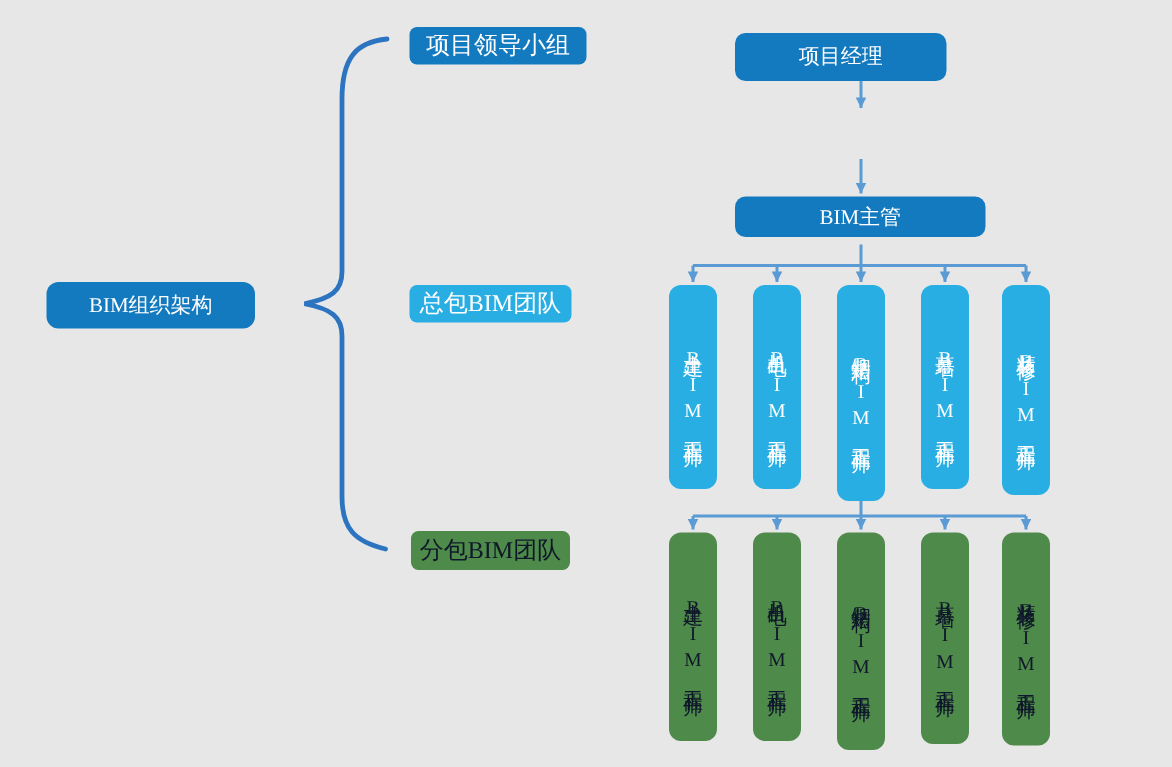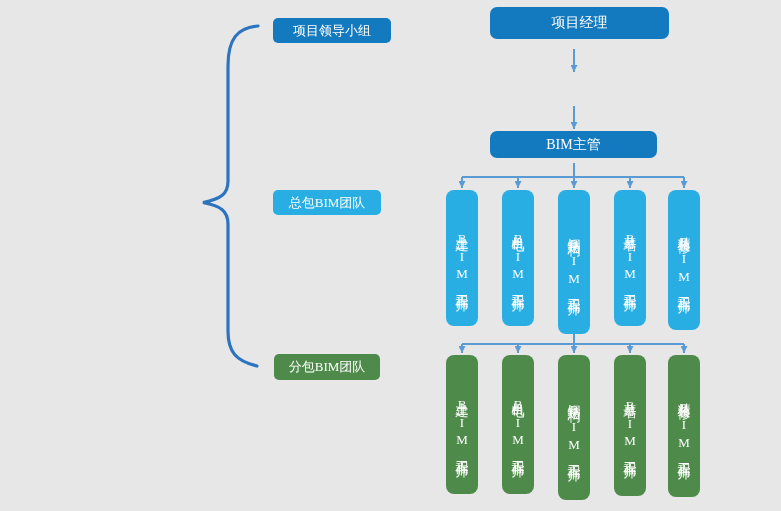--- a/index.html
+++ b/index.html
@@ -26,22 +26,22 @@
   .ah-fill { fill: var(--connector, #5b9bd5); }
   .node {
     position: absolute; z-index: 1;
     display: flex; align-items: center; justify-content: center;
     color: var(--text, #ffffff);
     box-sizing: border-box;
     text-align: center;
   }
   .dark  { background: var(--dark-blue, #147abf); }
   .light { background: var(--light-blue, #29aee4); }
-  .green { background: var(--green, #4e8a49); color: #ffffff; }
-  .label-box { border-radius: 5px; font-size: 13px; }
+  .green { background: var(--green, #4e8a49); color: #0f172a; }
+  .label-box { border-radius: 5px; font-size: 16px; }
   .chain-box { border-radius: 7px; font-size: 14px; }
   .root-box  { border-radius: 8px; font-size: 14px; }
   .vcol { border-radius: 8px; font-size: 13px; }
   .vcol .vtext {
     writing-mode: vertical-rl;
     text-orientation: upright;
     letter-spacing: 2.5px;
     line-height: 1;
   }
 </style>
@@ -81,26 +81,27 @@
       <path class="conn-line" d="M574 334 V344"></path>
       <path class="conn-line" d="M462 344 H684"></path>
       <line class="conn-line" x1="462" y1="344" x2="462" y2="353" marker-end="url(#ah)"></line>
       <line class="conn-line" x1="518" y1="344" x2="518" y2="353" marker-end="url(#ah)"></line>
       <line class="conn-line" x1="574" y1="344" x2="574" y2="353" marker-end="url(#ah)"></line>
       <line class="conn-line" x1="630" y1="344" x2="630" y2="353" marker-end="url(#ah)"></line>
       <line class="conn-line" x1="684" y1="344" x2="684" y2="353" marker-end="url(#ah)"></line>
     </g>
   </svg>
 
+  <div class="node dark root-box" style="left:31px; top:188px; width:139px; height:31px;">BIM组织架构</div>
 
   <div class="node dark label-box" style="left:273px; top:18px; width:118px; height:25px;">项目领导小组</div>
   <div class="node light label-box" style="left:273px; top:190px; width:108px; height:25px;">总包BIM团队</div>
   <div class="node green label-box" style="left:274px; top:354px; width:106px; height:26px;">分包BIM团队</div>
 
-  <div class="node dark chain-box" style="left:490px; top:7px; width:179px; height:32px;">项目经理</div>
+  <div class="node dark chain-box" style="left:490px; top:22px; width:141px; height:32px;">项目经理</div>
   <div class="node dark chain-box" style="left:490px; top:131px; width:167px; height:27px;">BIM主管</div>
 
   <div class="node light vcol" style="left:446px; top:190px; width:32px; height:136px;">
     <span class="vtext">土建BIM工程师</span>
     </div>
   <div class="node light vcol" style="left:502px; top:190px; width:32px; height:136px;">
     <span class="vtext">机电BIM工程师</span>
     </div>
   <div class="node light vcol" style="left:558px; top:190px; width:32px; height:144px;">
     <span class="vtext">钢结构BIM工程师</span>

